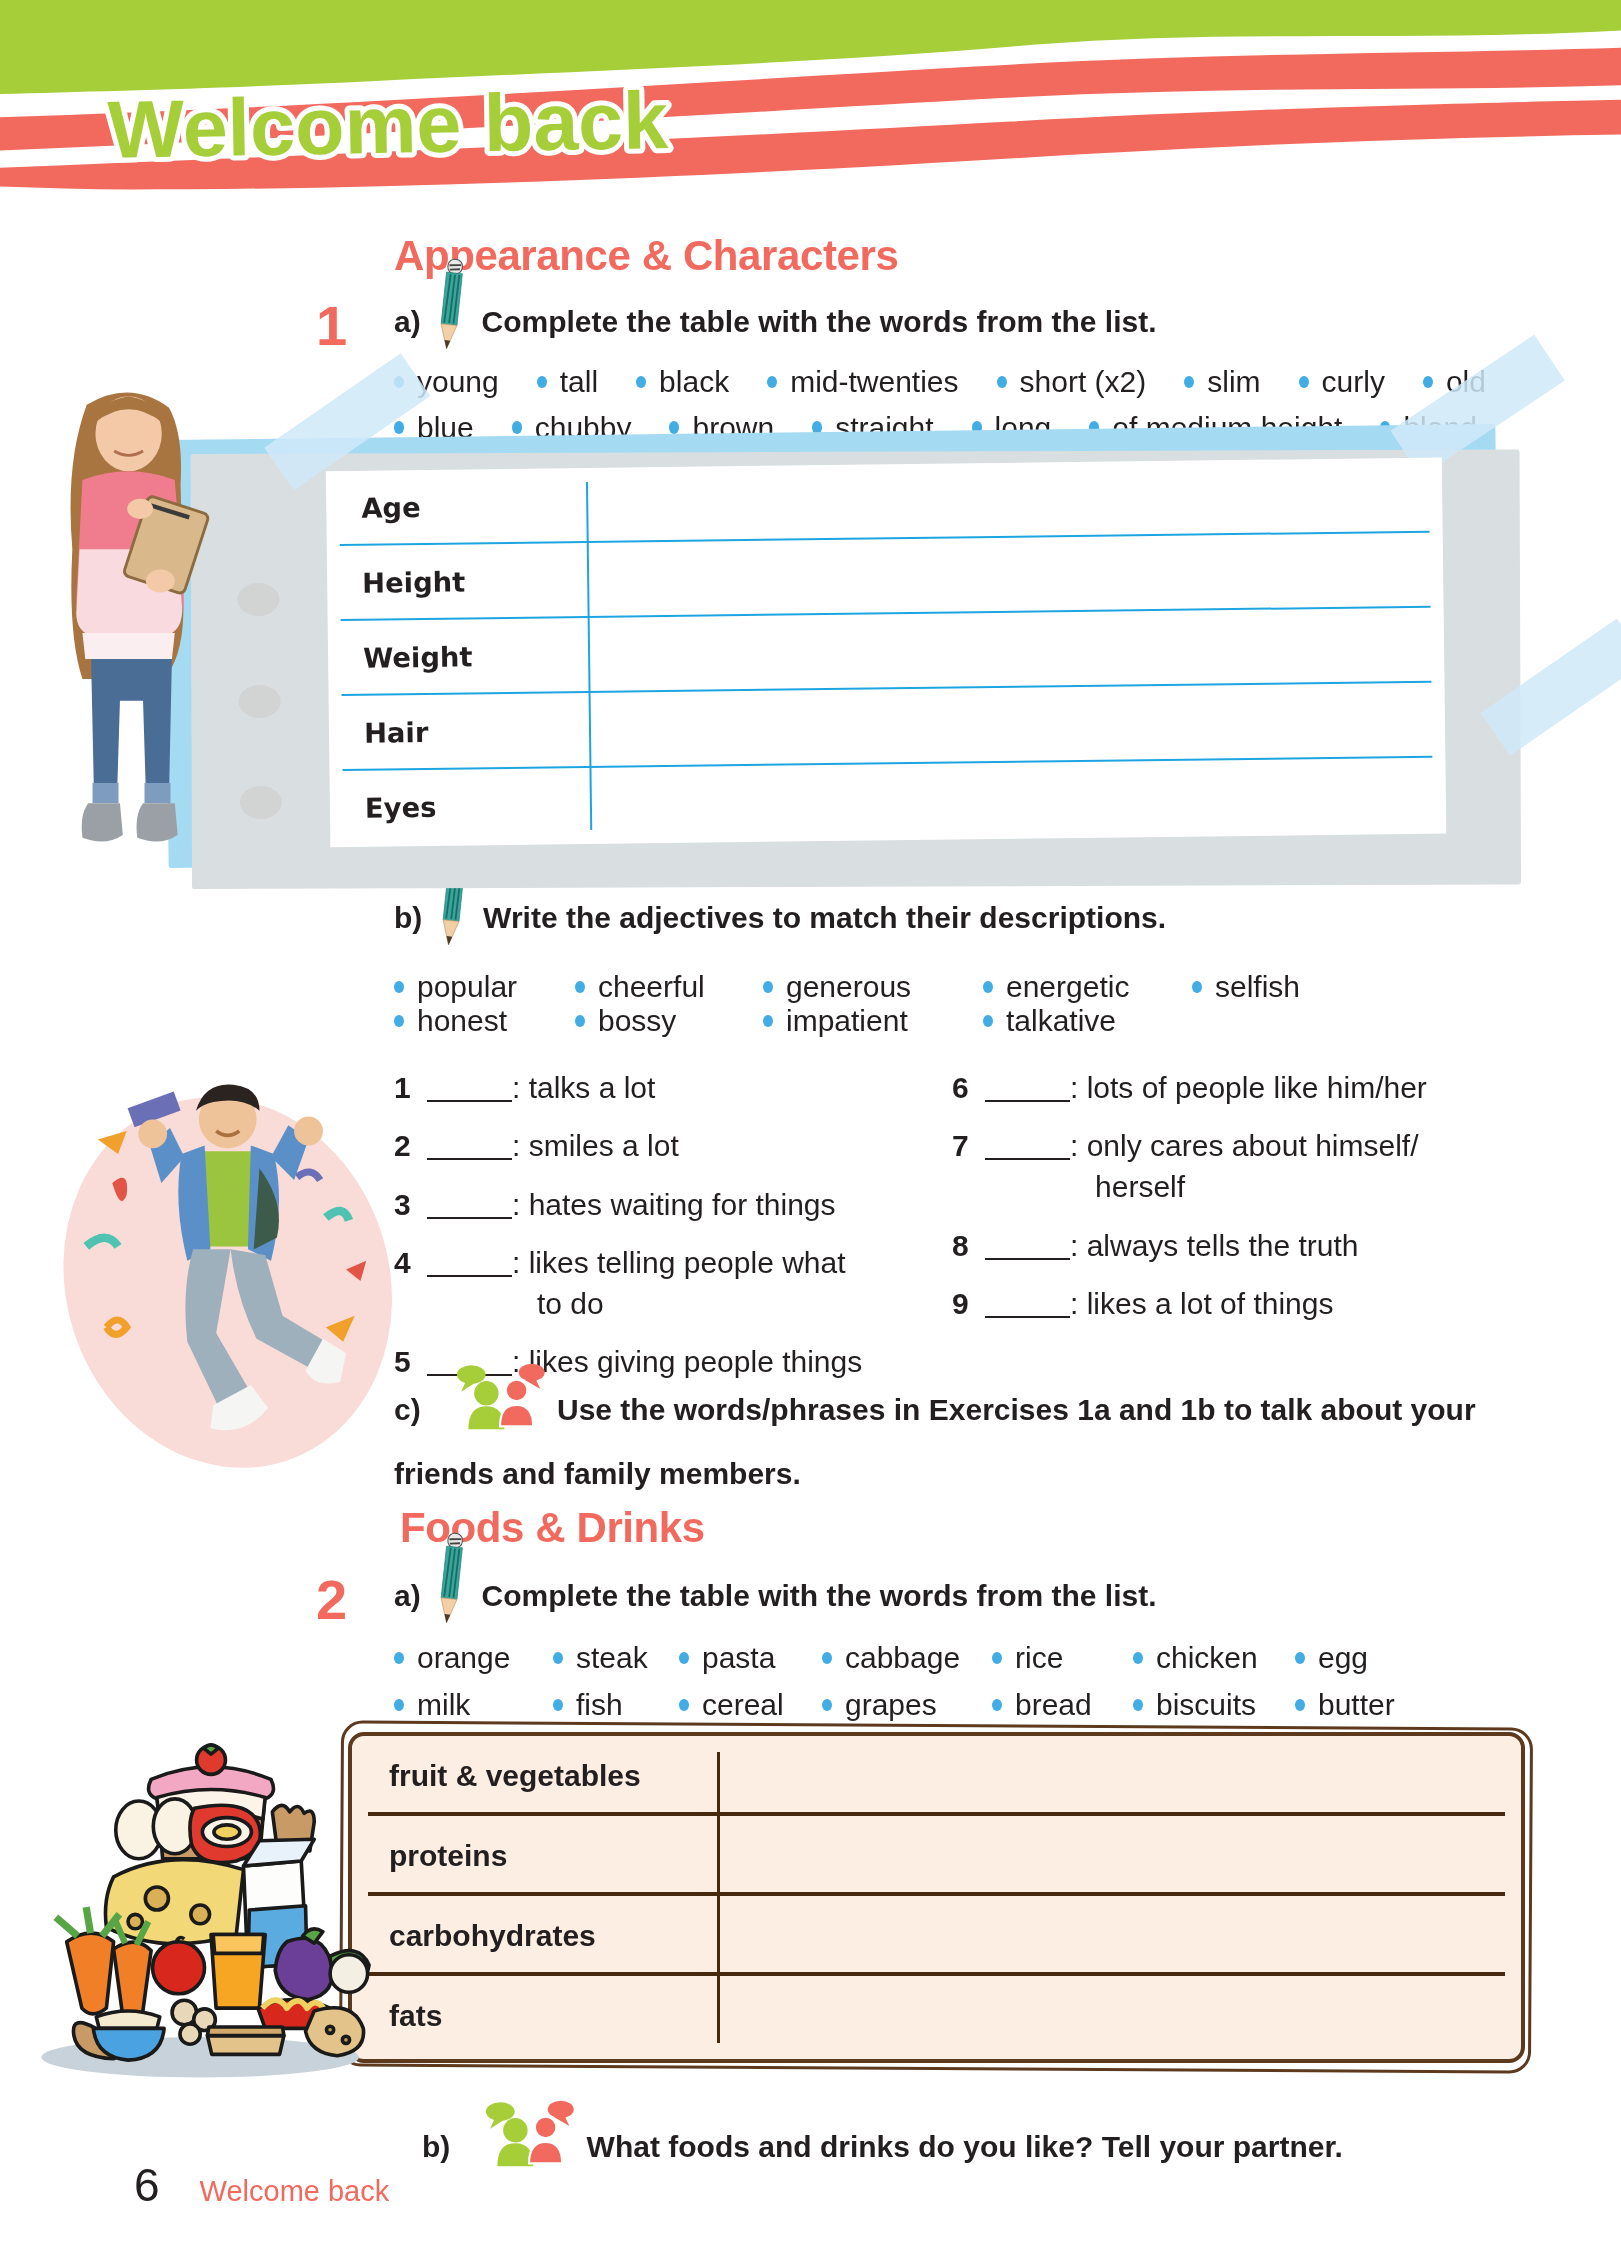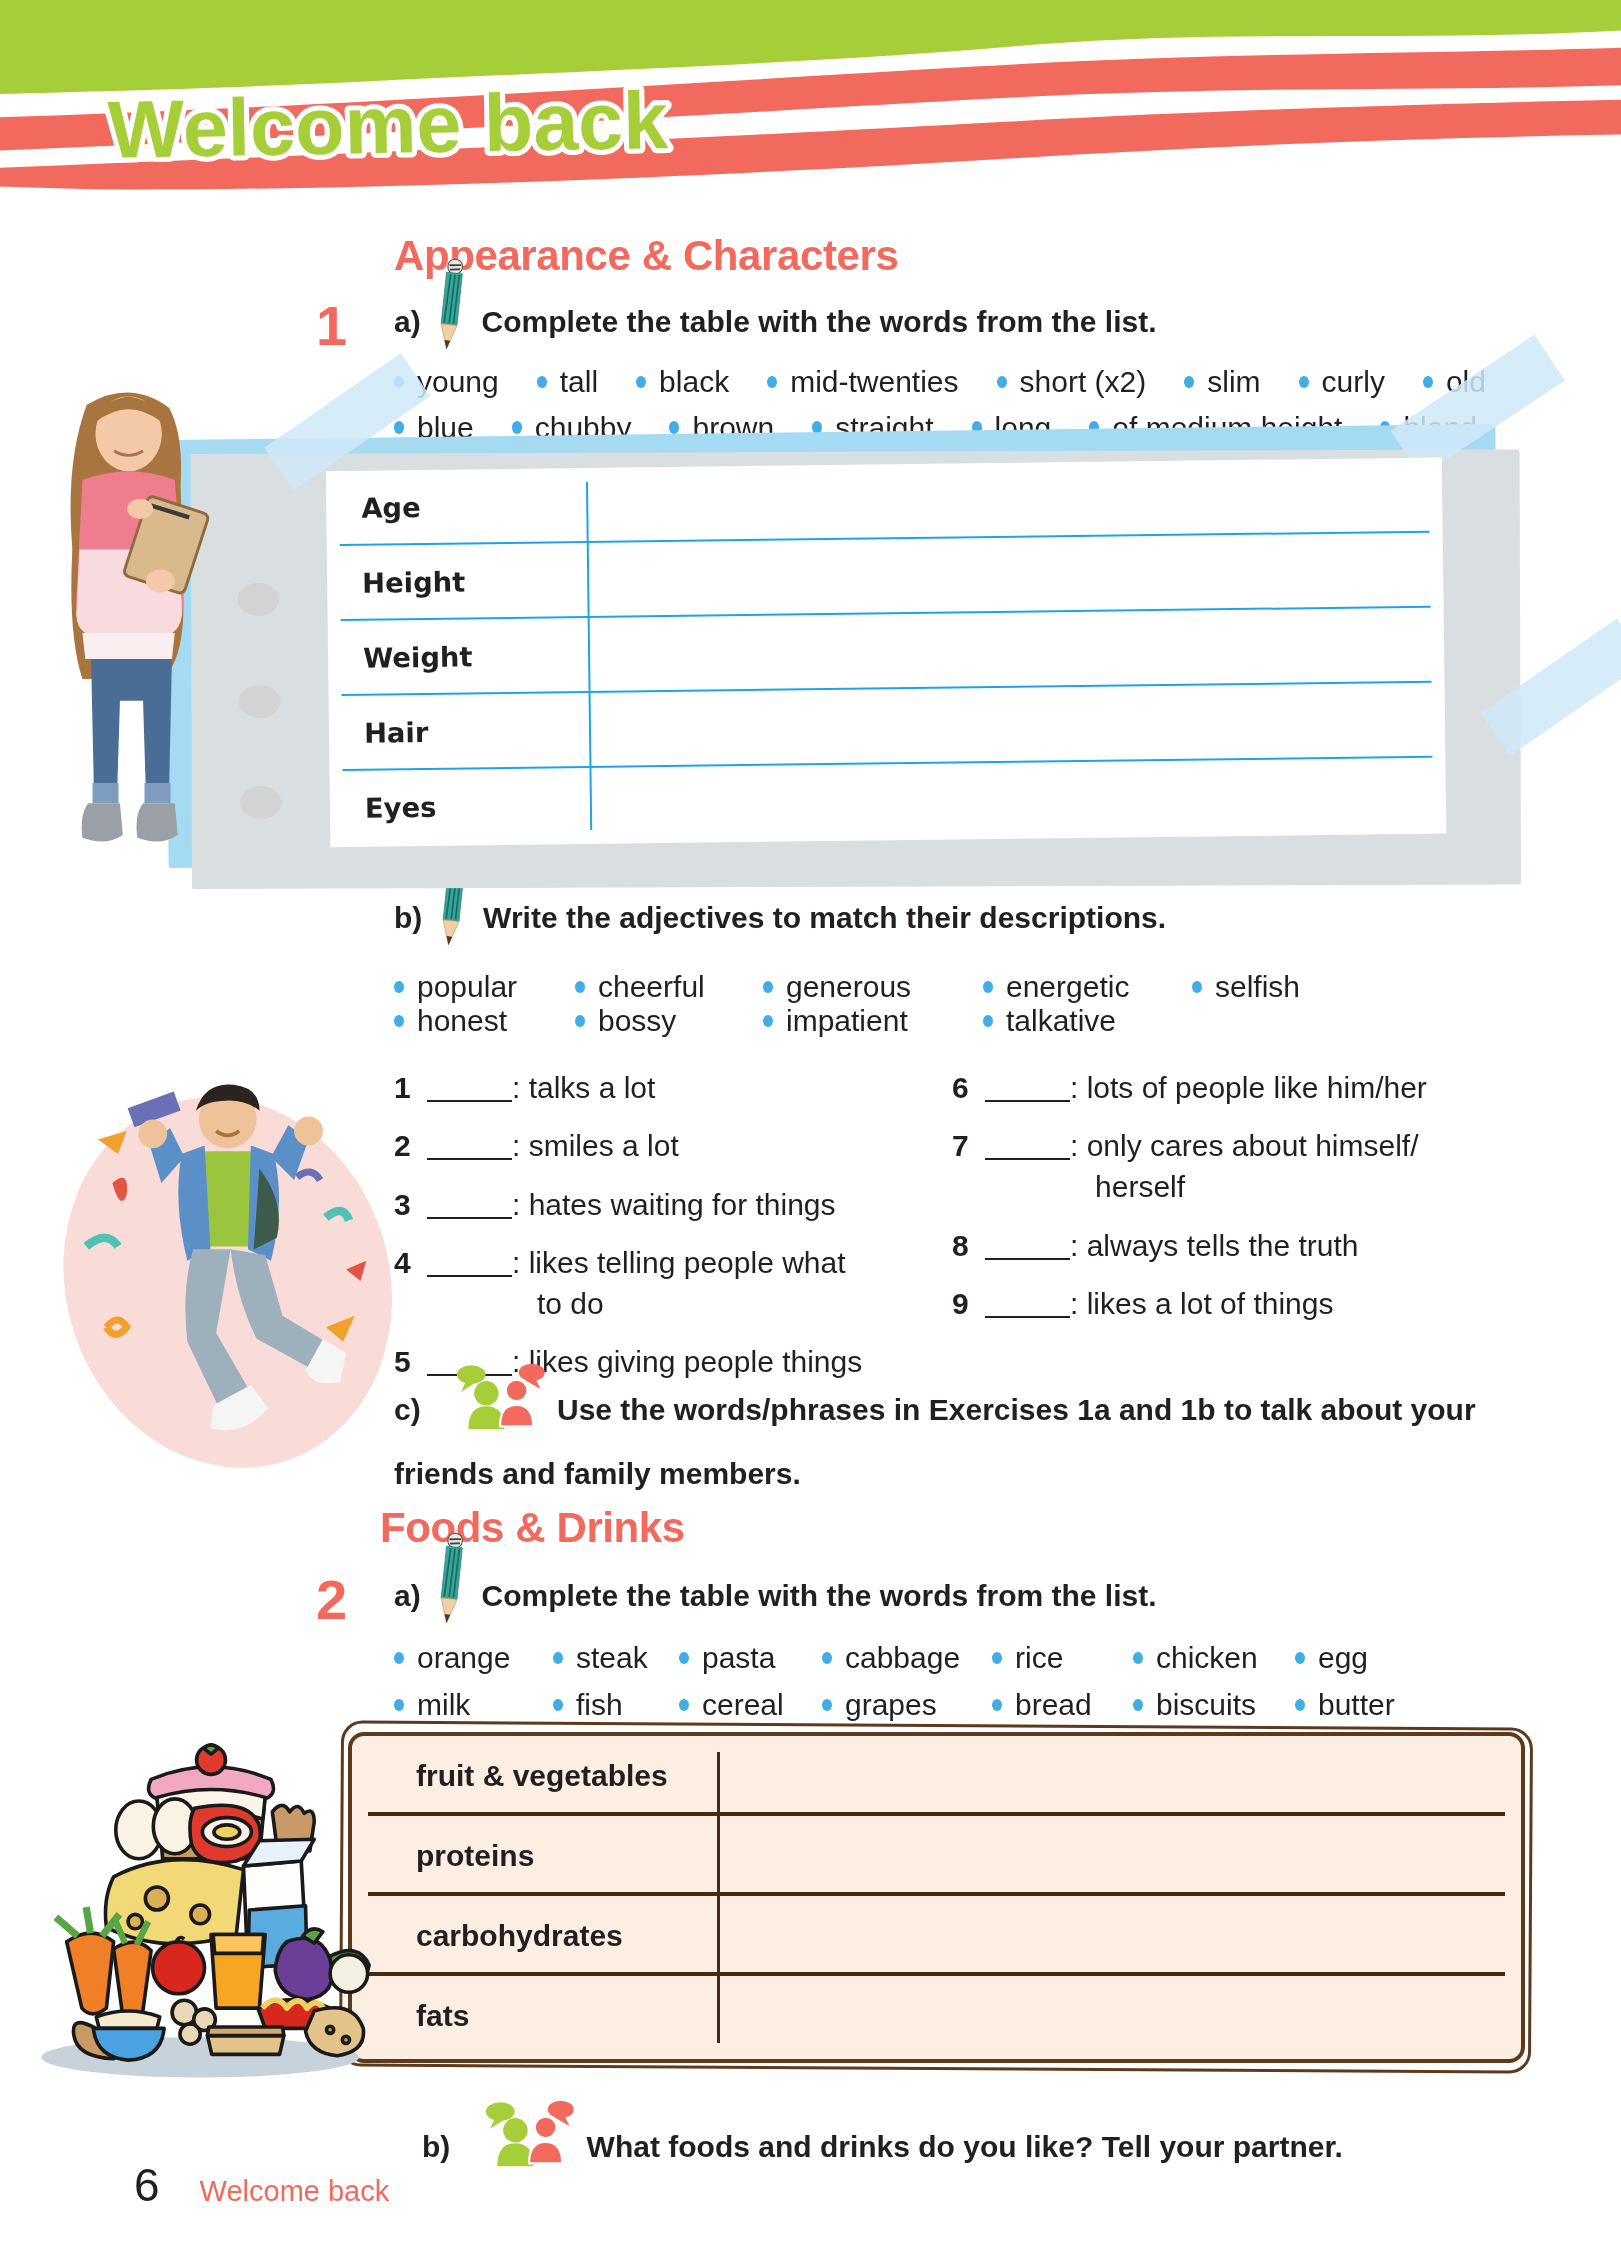--- a/index.html
+++ b/index.html
@@ -48,21 +48,21 @@
   .flow-line{position:absolute;font-size:30px;font-weight:bold;line-height:64px;}
   .flow-line .part-label{margin-right:24.6px;}
   
   .foods-table{position:absolute;left:348px;top:1732px;width:1177px;height:331px;background:#fdeee3;
         border:4.3px solid #5d3a1d;border-radius:16px;box-sizing:border-box;z-index:1;}
   .foods-table::before{content:"";position:absolute;left:-11.6px;top:-11.6px;right:-11.6px;bottom:-11.6px;
         border:3.6px solid #5d3a1d;border-radius:21.7px;transform:rotate(0.35deg);pointer-events:none;}
   .foods-inner{position:absolute;inset:0;}
   .foods-inner::before{content:"";position:absolute;left:365px;top:16px;bottom:16px;width:2.9px;background:#46290f;}
   .frow{position:relative;height:80px;display:flex;align-items:center;}
-  .frow .tlabel{width:365px;padding-left:16px;box-sizing:border-box;font-weight:bold;font-size:30px;margin-left:48px;}
+  .frow .tlabel{width:365px;padding-left:37px;box-sizing:border-box;font-weight:bold;font-size:30px;}
   .frow .tanswer{flex:1;height:100%;}
   .frow:not(:last-child)::after{content:"";position:absolute;left:16px;right:16px;bottom:0;height:3.6px;background:#46290f;}
   
   .illu{position:absolute;z-index:3;}
   
   .footer{position:absolute;left:134px;top:2158px;display:flex;align-items:baseline;}
   .page-num{font-size:46px;font-weight:400;color:#231f20;}
   .footer-title{font-size:29px;color:#f2695e;margin-left:40px;}
 </style>
 </head>
@@ -367,21 +367,21 @@
         <polygon points="114,23 120,36 98,23" fill="#f2695e"></polygon>
         <circle cx="45" cy="42" r="17" fill="#a6ce38"></circle>
         <path d="M20,92 Q20,60 45,60 Q70,60 70,92 Z" fill="#a6ce38"></path>
         <circle cx="87" cy="38" r="15" fill="#f2695e" stroke="#fff" stroke-width="3"></circle>
         <path d="M64,88 Q64,58 87,58 Q110,58 110,88 Z" fill="#f2695e" stroke="#fff" stroke-width="3"></path>
       </svg>
     </span>
     <span>Use the words/phrases in Exercises 1a and 1b to talk about your friends and family members.</span>
   </div>
 
-  <div class="section-heading" style="left:380px;top:1504px;">Foods &amp; Drinks</div>
+  <div class="section-heading" style="left:400px;top:1504px;">Foods &amp; Drinks</div>
   <div class="big-num" style="left:316px;top:1572px;">2</div>
 
   <div class="instr-line" style="left:394px;top:1576px;">
     <span class="part-label">a)</span>
     <span class="pencil-wrap">
       <svg viewBox="0 0 44 136">
         <g transform="rotate(6 22 68)">
           <rect x="12" y="3" width="20" height="20" rx="9" fill="#e8e8e6" stroke="#555" stroke-width="1.5"></rect>
           <line x1="14" y1="12" x2="30" y2="10" stroke="#444" stroke-width="2.5"></line>
           <line x1="15" y1="18" x2="29" y2="16" stroke="#444" stroke-width="2.5"></line>

